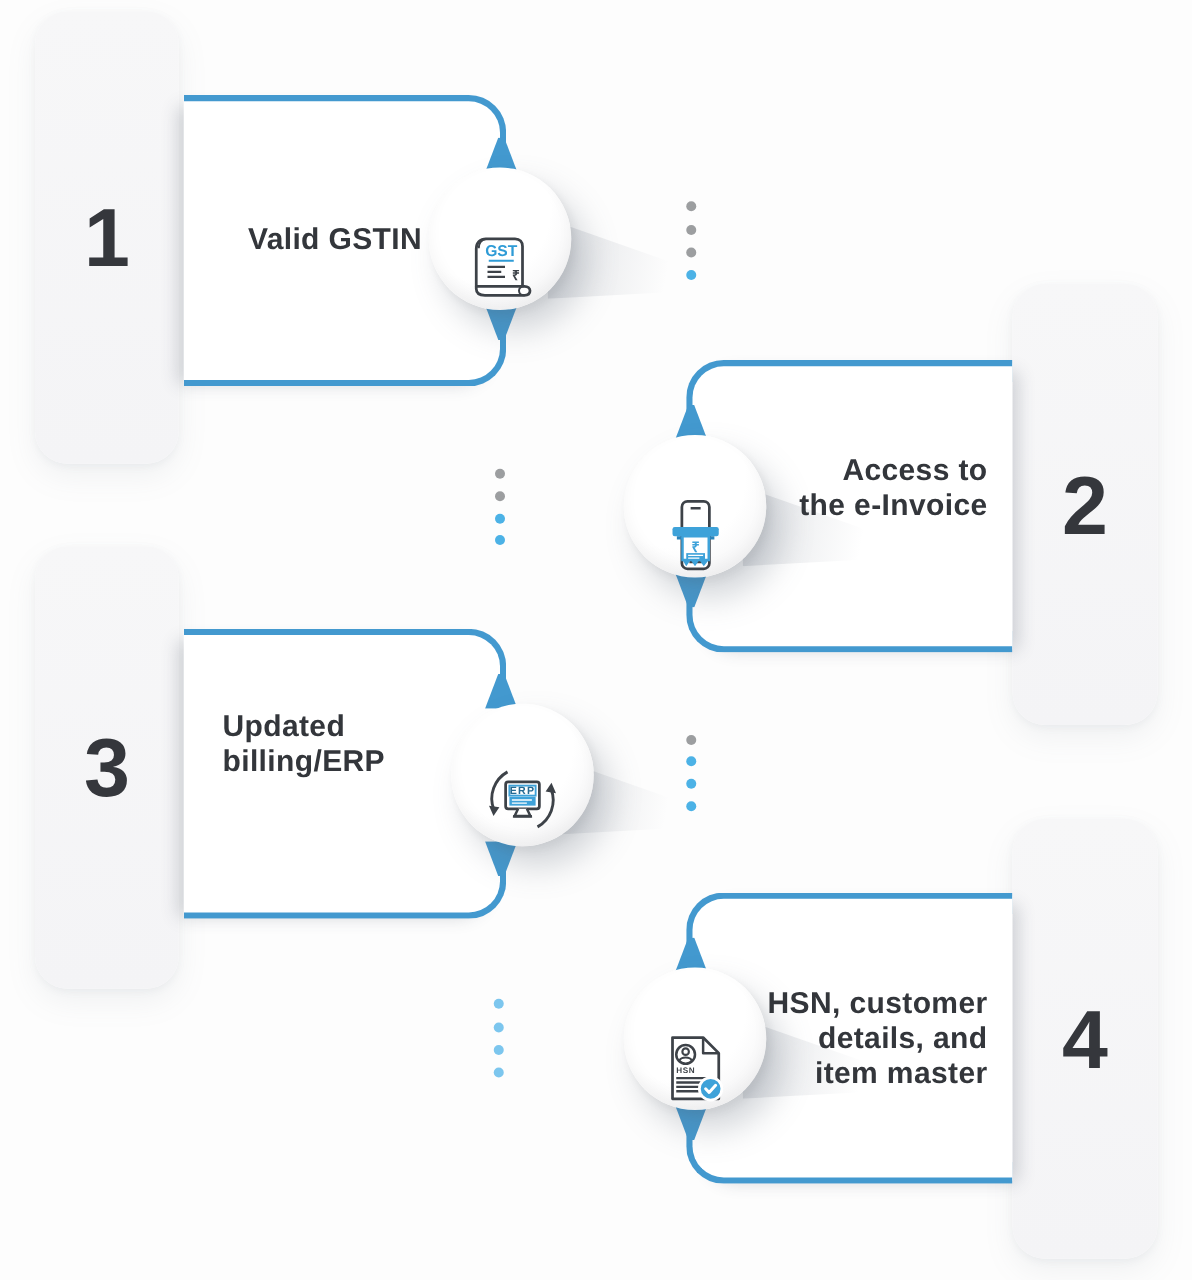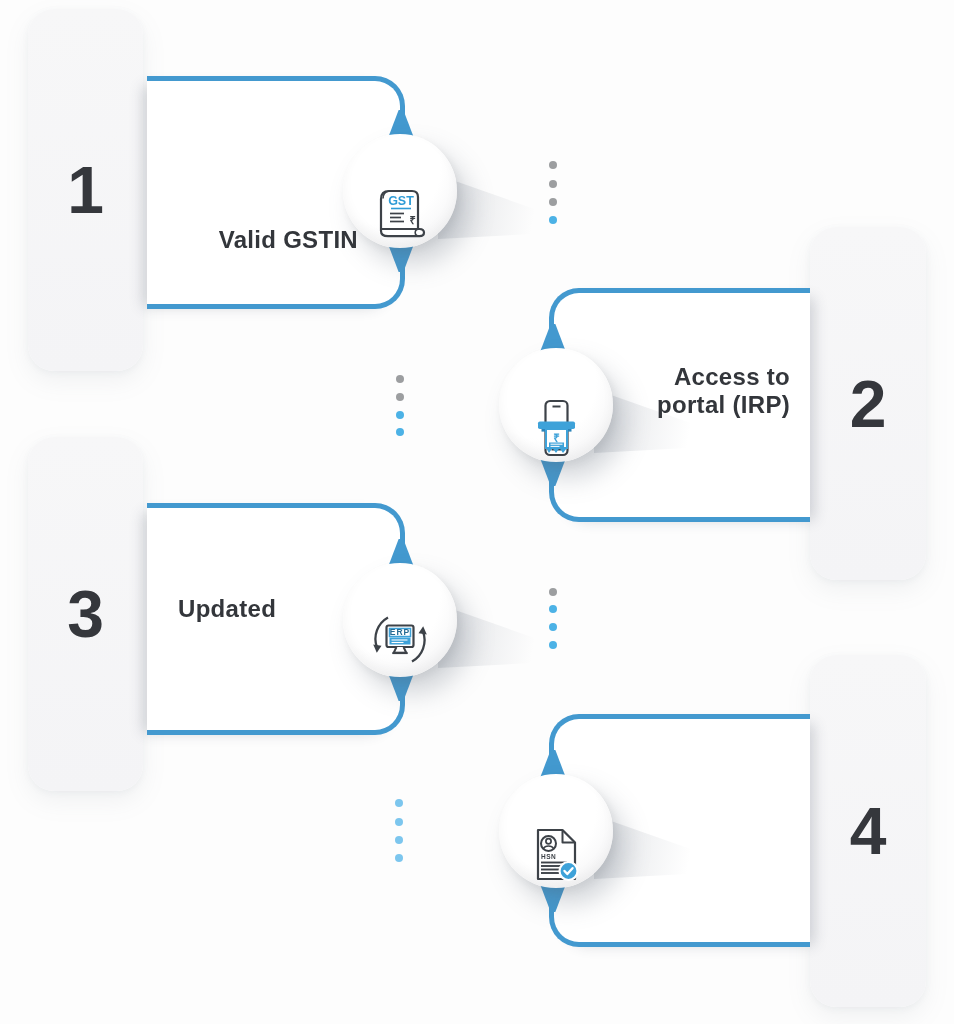--- a/index.html
+++ b/index.html
@@ -34,35 +34,35 @@
   }
   .c1{left:147px;top:76px;width:258px;height:233px;}
   .c2{left:549px;top:288px;width:261px;height:234px;}
   .c3{left:147px;top:503px;width:258px;height:232px;}
   .c4{left:549px;top:714px;width:261px;height:233px;}
   
   .label{
     position:absolute;z-index:5;font-size:24px;font-weight:700;
     color:var(--text-dark,#33363b);line-height:28px;letter-spacing:.3px;
   }
-  .l1{left:178px;top:178px;width:180px;text-align:right;margin-top:48px;}
+  .l1{left:178px;top:178px;width:180px;text-align:center;}
   .l2{right:164px;top:363px;width:250px;text-align:right;}
-  .l3{left:178px;top:595px;width:200px;text-align:left;}
+  .l3{left:178px;top:568px;width:200px;text-align:left;}
   .l4{right:164px;top:789px;width:250px;text-align:right;}
   
   .circle{
     position:absolute;width:114px;height:114px;border-radius:50%;z-index:4;
     background:radial-gradient(circle at 36% 30%, #ffffff 52%, #f6f6f7 78%, #ececee 100%);
     box-shadow:12px 16px 26px rgba(96,106,122,.28),3px 4px 8px rgba(0,0,0,.06),
                inset 0 -6px 12px rgba(0,0,0,.04);
     display:flex;align-items:flex-end;justify-content:center;
   }
   .ci1{left:343px;top:134px;}
   .ci2{left:499px;top:348px;}
-  .ci3{left:343px;top:563px;}
+  .ci3{left:361px;top:563px;}
   .ci4{left:499px;top:774px;}
   
   .flare{position:absolute;width:26px;height:28px;background:var(--accent-blue,#4399cf);z-index:3;}
   .flare.down{clip-path:polygon(41% 0,59% 0,100% 100%,0 100%);}
   .flare.up{clip-path:polygon(0 0,100% 0,59% 100%,41% 100%);}
   .f1a{left:388px;top:110px;} .f1b{left:388px;top:244px;}
   .f2a{left:540px;top:324px;} .f2b{left:540px;top:458px;}
   .f3a{left:388px;top:539px;} .f3b{left:388px;top:673px;}
   .f4a{left:540px;top:750px;} .f4b{left:540px;top:884px;}
   
@@ -136,21 +136,21 @@
       <path d="M52.5 47 C49.9 47 48.2 48.5 48.2 50.6 C48.2 52.7 49.9 54.2 52.5 54.2" fill="none" stroke="#3d4248" stroke-width="1.6"></path>
     </svg>
   </div>
 
   <div class="block b2">
     <span class="num">2</span>
   </div>
   <div class="card c2 open-right"></div>
   <div class="label l2">
     <div>Access to</div>
-    <div>portal (IRP)</div>
+    <div>the e-Invoice</div>
   </div>
   <div class="flare down f2a"></div>
   <div class="flare up f2b"></div>
   <div class="wedge w2"></div>
   <div class="circle ci2">
     <svg class="icon" viewBox="0 0 66 66">
       <rect x="22.5" y="5" width="22" height="54" rx="4.5" fill="#ffffff" stroke="#3d4248" stroke-width="2.2"></rect>
       <line x1="29.5" y1="10.5" x2="37.5" y2="10.5" stroke="#3d4248" stroke-width="2"></line>
       <line x1="28.5" y1="53.5" x2="38.5" y2="53.5" stroke="#3d4248" stroke-width="2"></line>
       <rect x="15" y="25.5" width="37" height="7.5" rx="1.8" fill="#3ea2d9"></rect>
@@ -163,20 +163,21 @@
       <path d="M23 52 L26 57 L29.5 52 L33 57 L36.5 52 L40 57 L44 52 Z" fill="#3ea2d9"></path>
     </svg>
   </div>
 
   <div class="block b3">
     <span class="num">3</span>
   </div>
   <div class="card c3 open-left"></div>
   <div class="label l3">
     <div>Updated</div>
+    <div>billing/ERP</div>
   </div>
   <div class="flare down f3a"></div>
   <div class="flare up f3b"></div>
   <div class="wedge w3"></div>
   <div class="circle ci3">
     <svg class="icon" viewBox="0 0 66 66">
       <path d="M21 6.5 A24.5 24.5 0 0 0 10 36.5" fill="none" stroke="#3d4248" stroke-width="2.3"></path>
       <path d="M6.2 33.5 L14.5 34.8 L9.8 41.8 Z" fill="#3d4248"></path>
       <path d="M45 50.5 A24.5 24.5 0 0 0 56 20.5" fill="none" stroke="#3d4248" stroke-width="2.3"></path>
       <path d="M59.8 23.5 L51.5 22.2 L56.2 15.2 Z" fill="#3d4248"></path>
@@ -188,20 +189,25 @@
       <line x1="24.5" y1="31.5" x2="36.5" y2="31.5" stroke="#ffffff" stroke-width="1.1"></line>
       <path d="M29.5 36 L26.7 41.8 L39.3 41.8 L36.5 36" fill="#ffffff" stroke="#3d4248" stroke-width="2"></path>
       <line x1="25.5" y1="42" x2="40.5" y2="42" stroke="#3d4248" stroke-width="2.2"></line>
     </svg>
   </div>
 
   <div class="block b4">
     <span class="num">4</span>
   </div>
   <div class="card c4 open-right"></div>
+  <div class="label l4">
+    <div>HSN, customer</div>
+    <div>details, and</div>
+    <div>item master</div>
+  </div>
   <div class="flare down f4a"></div>
   <div class="flare up f4b"></div>
   <div class="wedge w4"></div>
   <div class="circle ci4">
     <svg class="icon" viewBox="0 0 66 66">
       <path d="M15 8 L39.5 8 L52 20.5 L52 57 L15 57 Z" fill="#ffffff" stroke="#3d4248" stroke-width="2.2" stroke-linejoin="round"></path>
       <path d="M39.5 8 L39.5 20.5 L52 20.5" fill="none" stroke="#3d4248" stroke-width="2" stroke-linejoin="round"></path>
       <circle cx="25.5" cy="21.5" r="7.5" fill="none" stroke="#3d4248" stroke-width="2"></circle>
       <circle cx="25.5" cy="19.3" r="2.6" fill="none" stroke="#3d4248" stroke-width="1.7"></circle>
       <path d="M20.6 26.4 C22 23.2 29 23.2 30.4 26.4" fill="none" stroke="#3d4248" stroke-width="1.7"></path>

